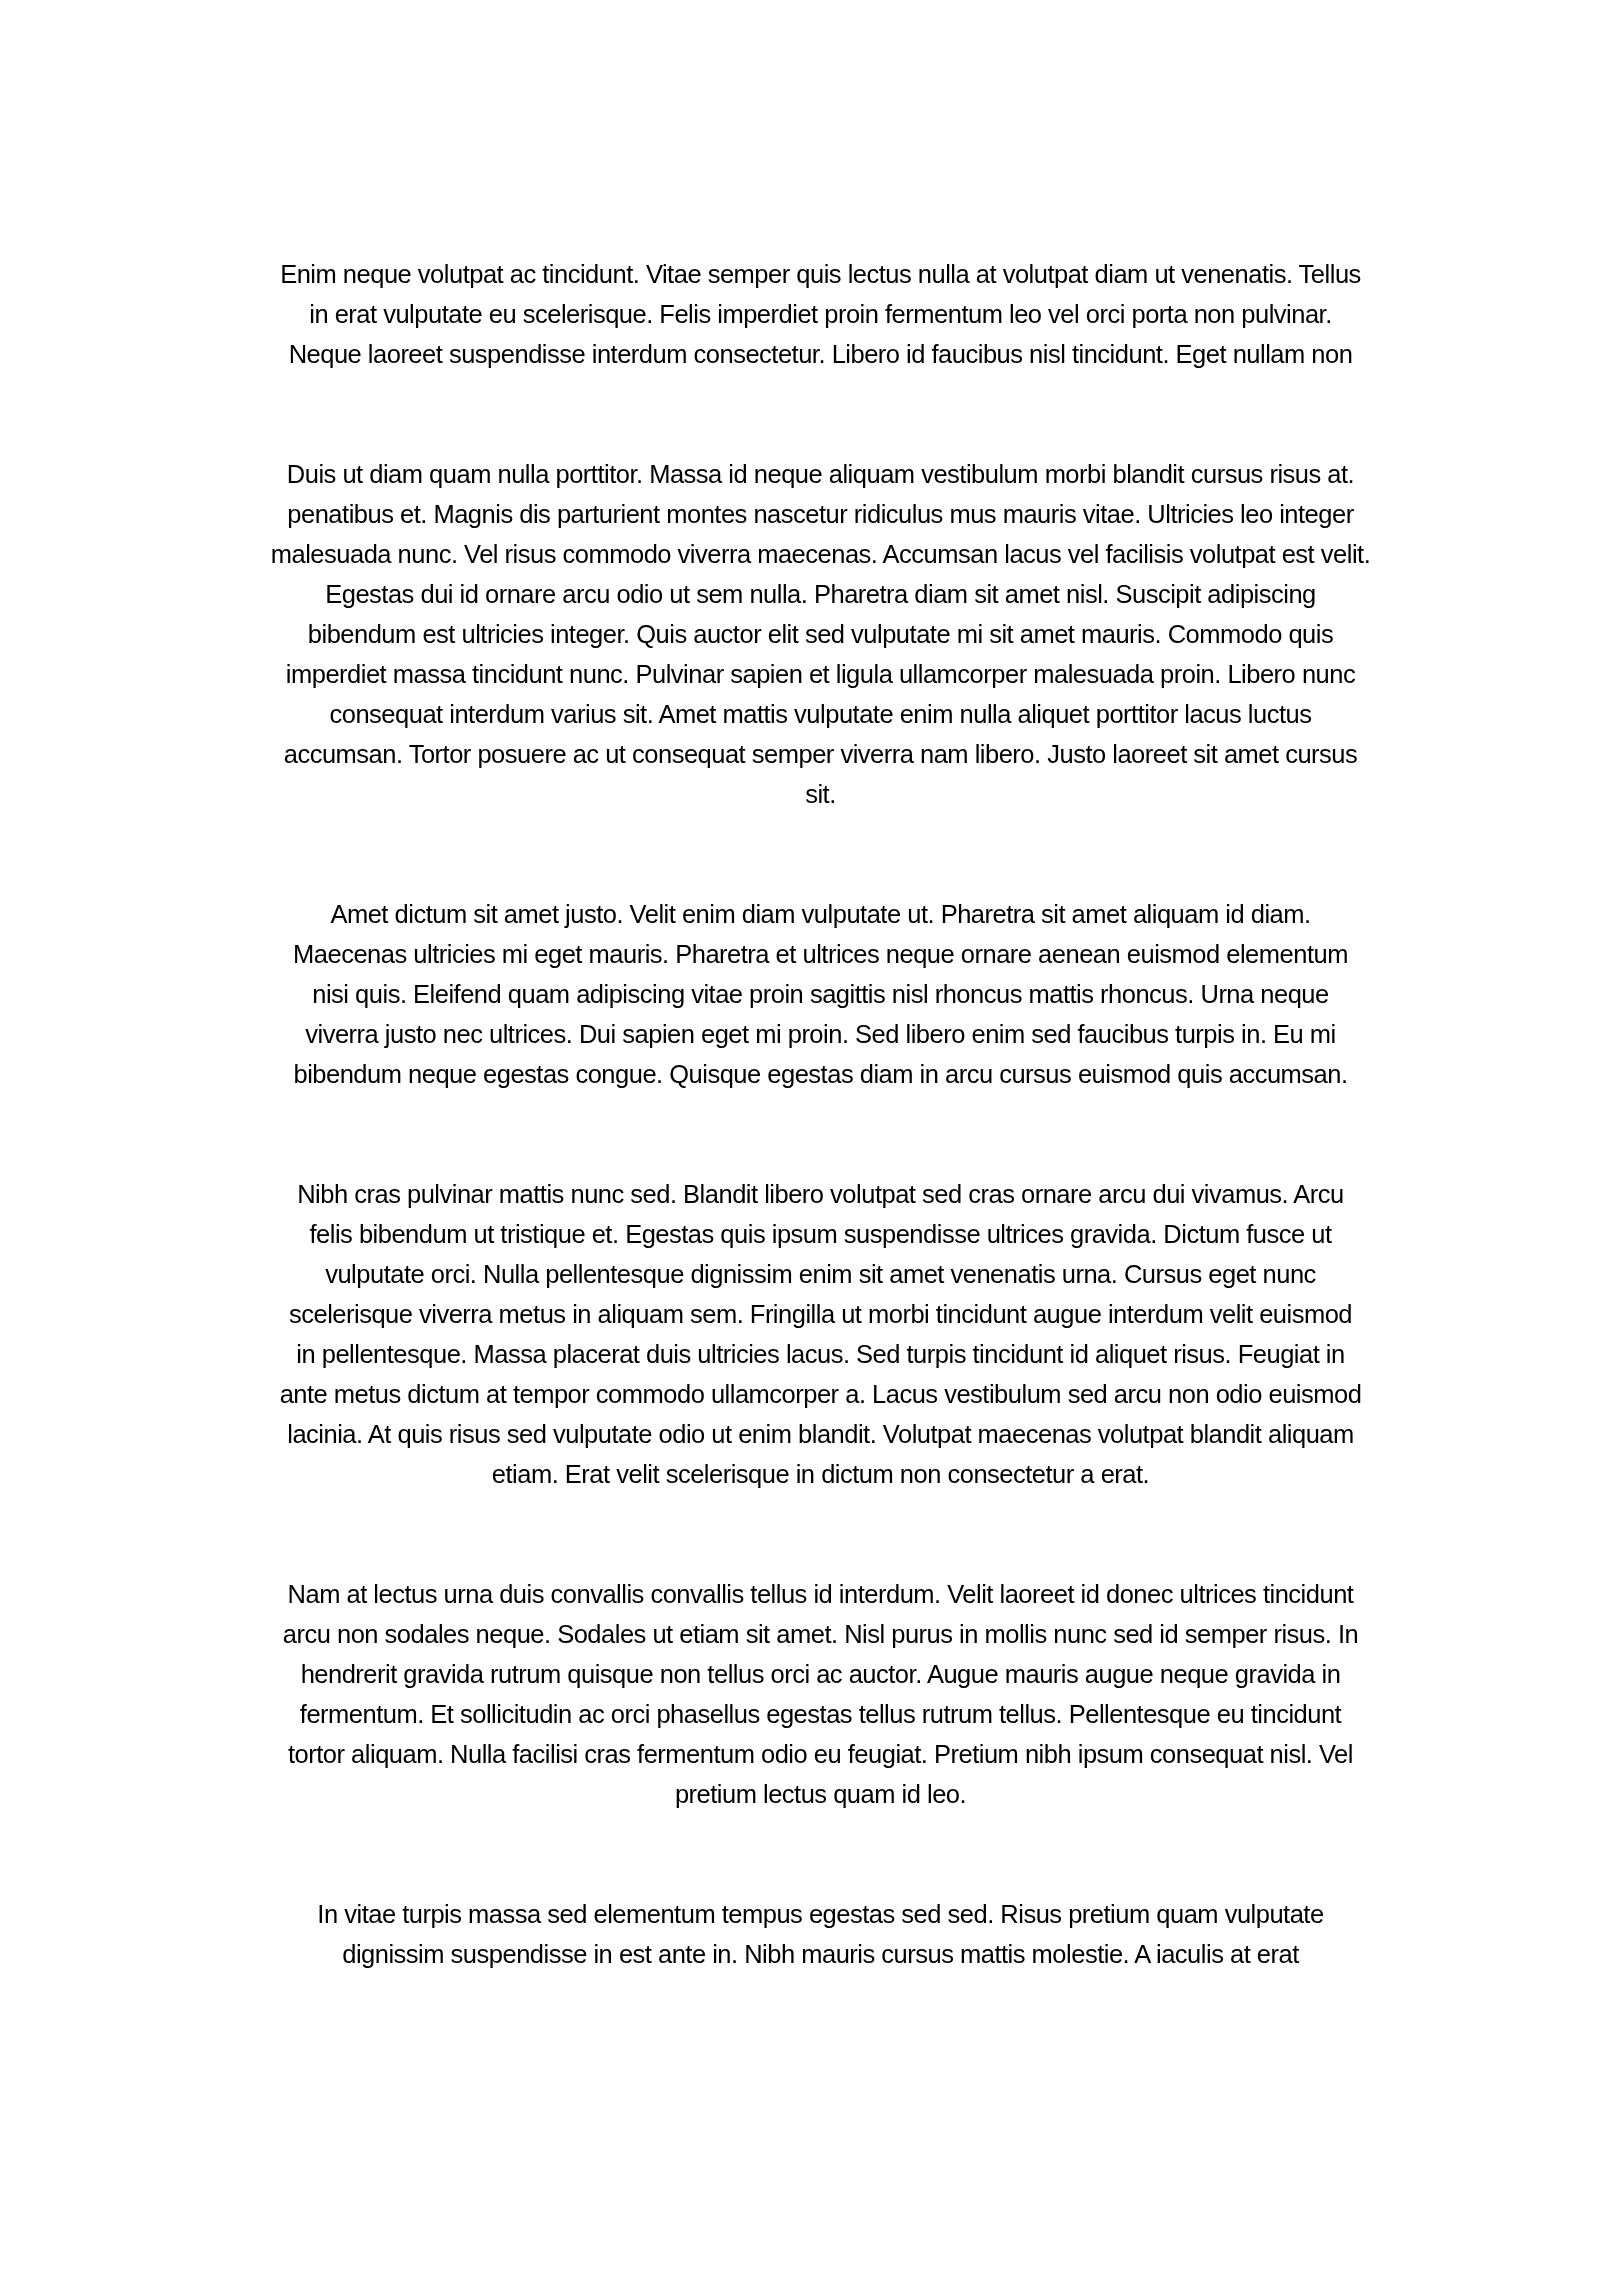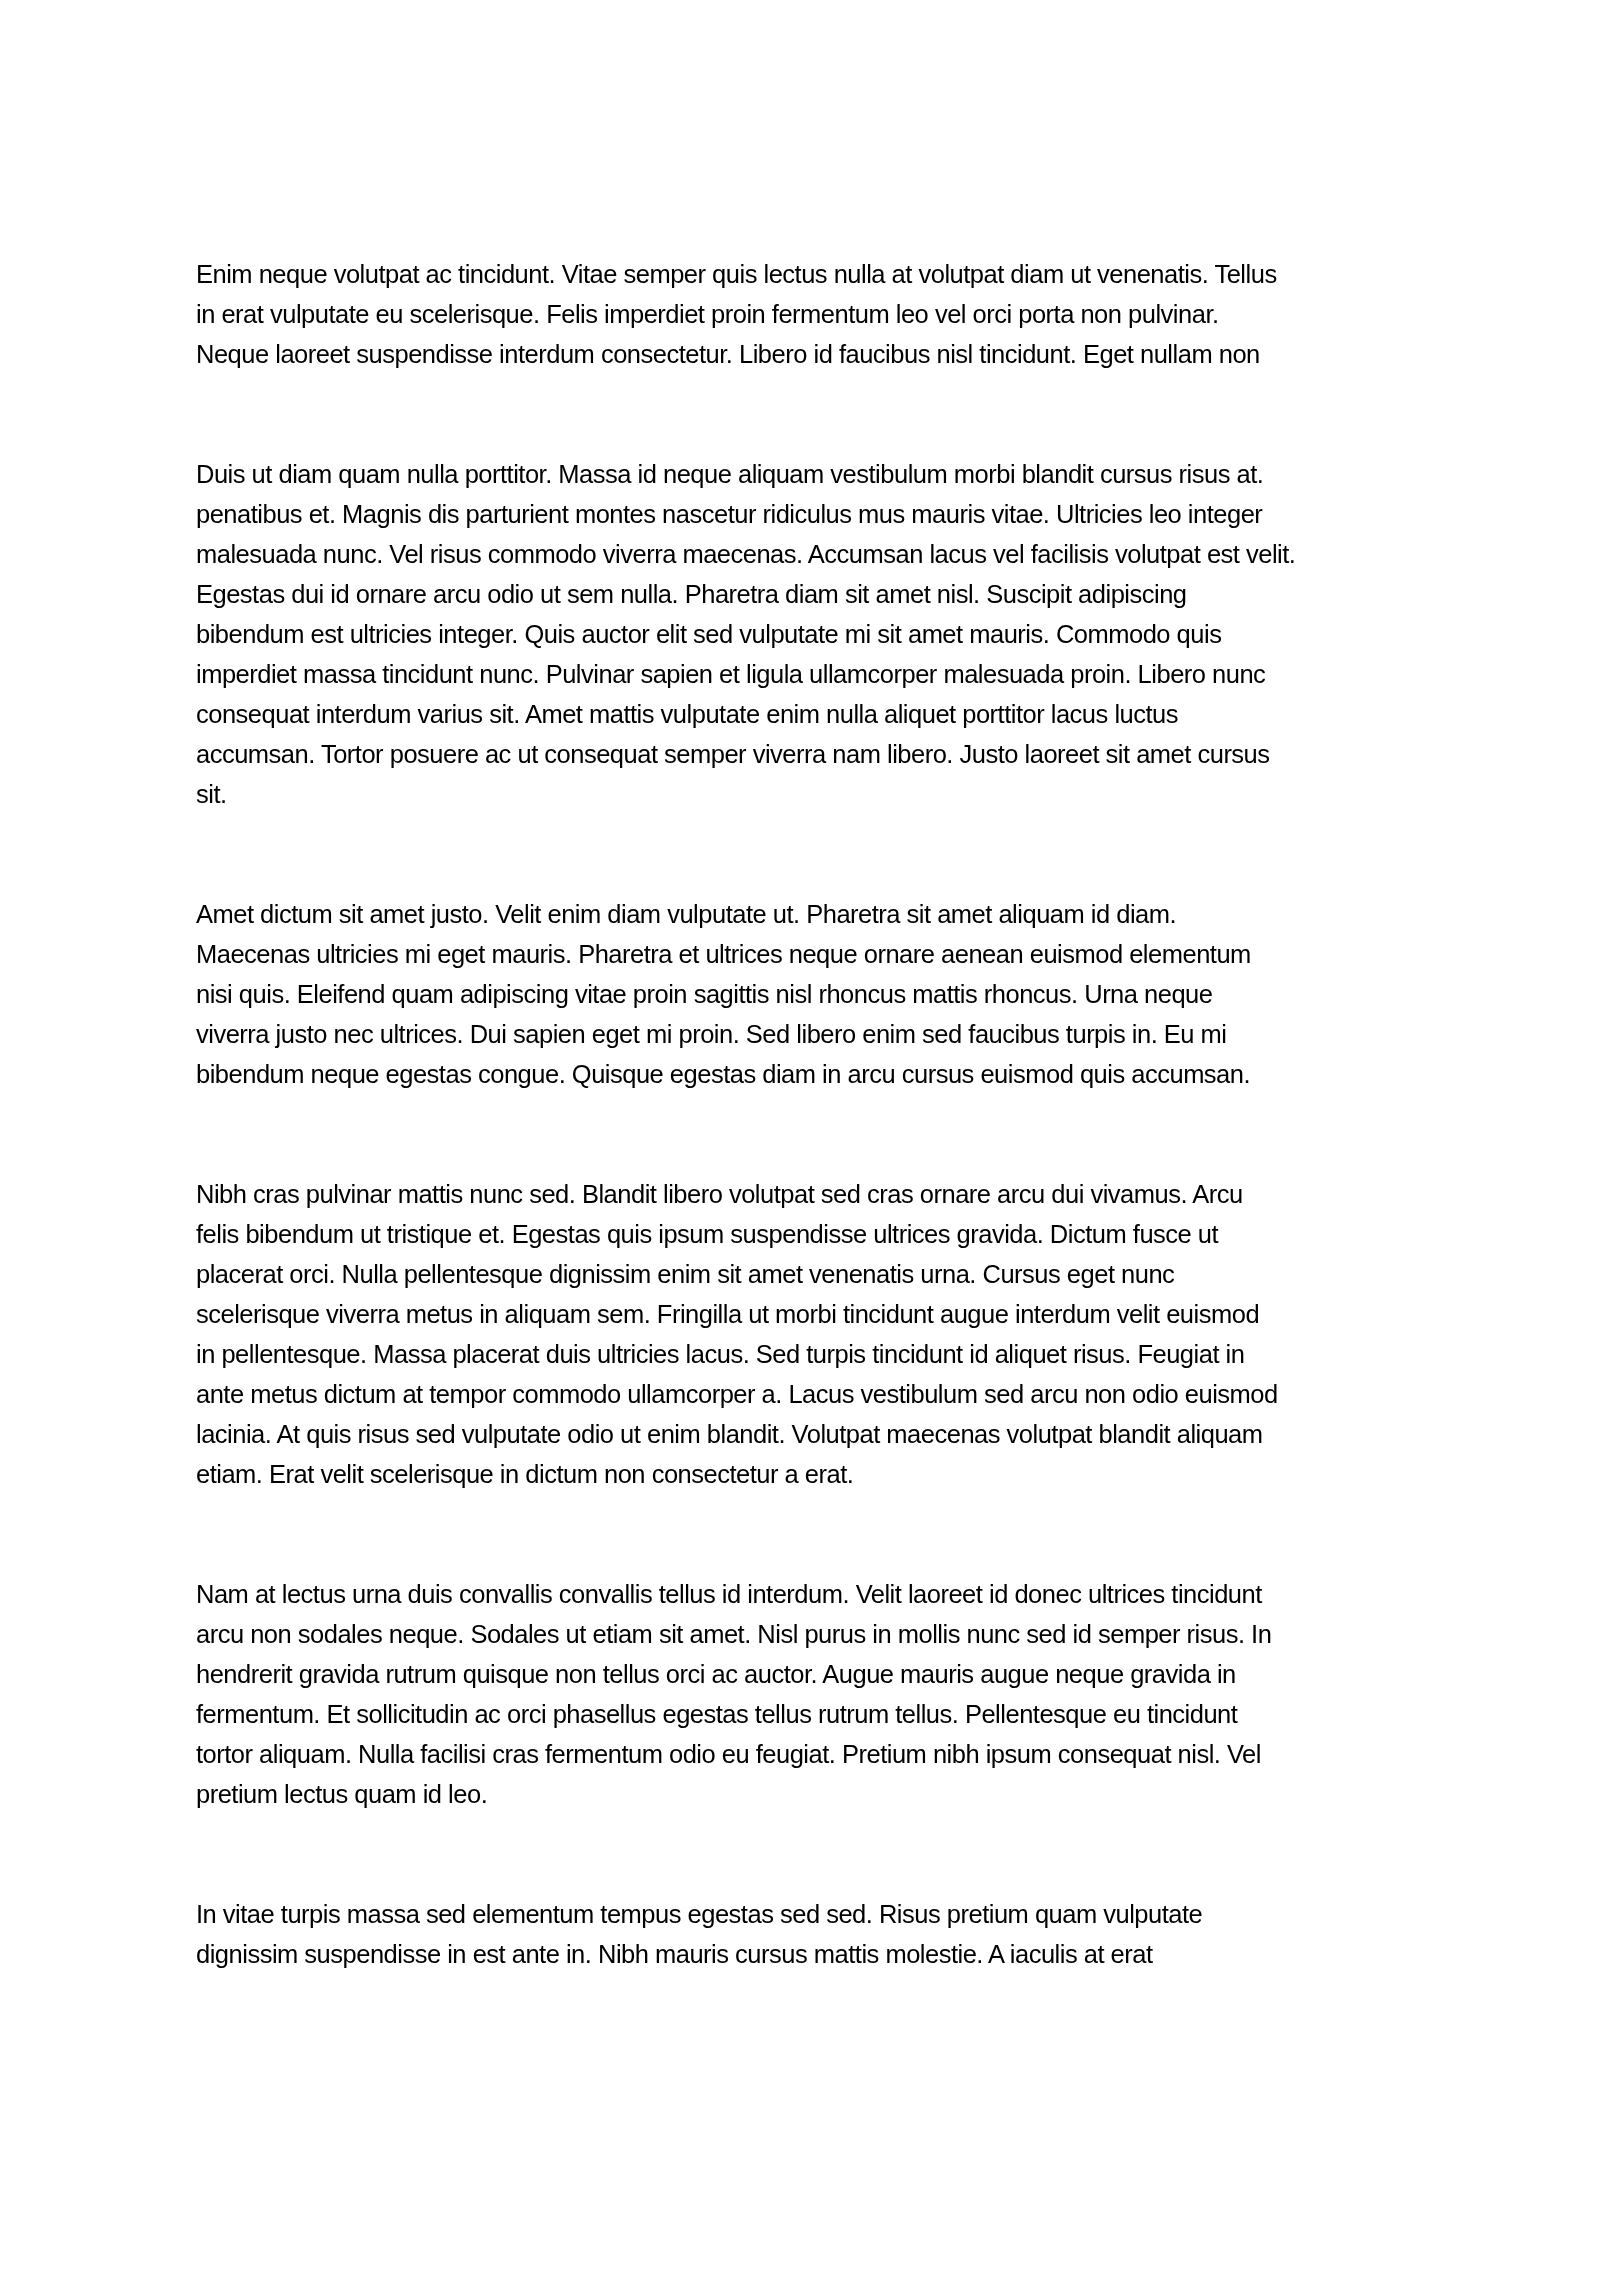--- a/index.html
+++ b/index.html
@@ -11,20 +11,21 @@
     width: 1621px;
     height: 2293px;
     overflow: hidden;
   }
   .page {
     box-sizing: border-box;
     width: 1621px;
     height: 2148px;
     background: #ffffff;
     padding: 254px 176px 0 196px;
+    text-align: center;
   }
   .doc-body {
     width: 1249px;
   }
   p.para {
     margin: 0 0 80px 0;
     padding: 0;
     font-family: "Liberation Sans", "DejaVu Sans", sans-serif;
     font-size: 25.5px;
     line-height: 40px;
@@ -61,21 +62,21 @@
       <p class="para">
         <span class="text-line">Amet dictum sit amet justo. Velit enim diam vulputate ut. Pharetra sit amet aliquam id diam.</span>
         <span class="text-line">Maecenas ultricies mi eget mauris. Pharetra et ultrices neque ornare aenean euismod elementum</span>
         <span class="text-line">nisi quis. Eleifend quam adipiscing vitae proin sagittis nisl rhoncus mattis rhoncus. Urna neque</span>
         <span class="text-line">viverra justo nec ultrices. Dui sapien eget mi proin. Sed libero enim sed faucibus turpis in. Eu mi</span>
         <span class="text-line">bibendum neque egestas congue. Quisque egestas diam in arcu cursus euismod quis accumsan.</span>
       </p>
       <p class="para">
         <span class="text-line">Nibh cras pulvinar mattis nunc sed. Blandit libero volutpat sed cras ornare arcu dui vivamus. Arcu</span>
         <span class="text-line">felis bibendum ut tristique et. Egestas quis ipsum suspendisse ultrices gravida. Dictum fusce ut</span>
-        <span class="text-line">placerat orci. Nulla pellentesque dignissim enim sit amet venenatis urna. Cursus eget nunc</span>
+        <span class="text-line">vulputate orci. Nulla pellentesque dignissim enim sit amet venenatis urna. Cursus eget nunc</span>
         <span class="text-line">scelerisque viverra metus in aliquam sem. Fringilla ut morbi tincidunt augue interdum velit euismod</span>
         <span class="text-line">in pellentesque. Massa placerat duis ultricies lacus. Sed turpis tincidunt id aliquet risus. Feugiat in</span>
         <span class="text-line">ante metus dictum at tempor commodo ullamcorper a. Lacus vestibulum sed arcu non odio euismod</span>
         <span class="text-line">lacinia. At quis risus sed vulputate odio ut enim blandit. Volutpat maecenas volutpat blandit aliquam</span>
         <span class="text-line">etiam. Erat velit scelerisque in dictum non consectetur a erat.</span>
       </p>
       <p class="para">
         <span class="text-line">Nam at lectus urna duis convallis convallis tellus id interdum. Velit laoreet id donec ultrices tincidunt</span>
         <span class="text-line">arcu non sodales neque. Sodales ut etiam sit amet. Nisl purus in mollis nunc sed id semper risus. In</span>
         <span class="text-line">hendrerit gravida rutrum quisque non tellus orci ac auctor. Augue mauris augue neque gravida in</span>

